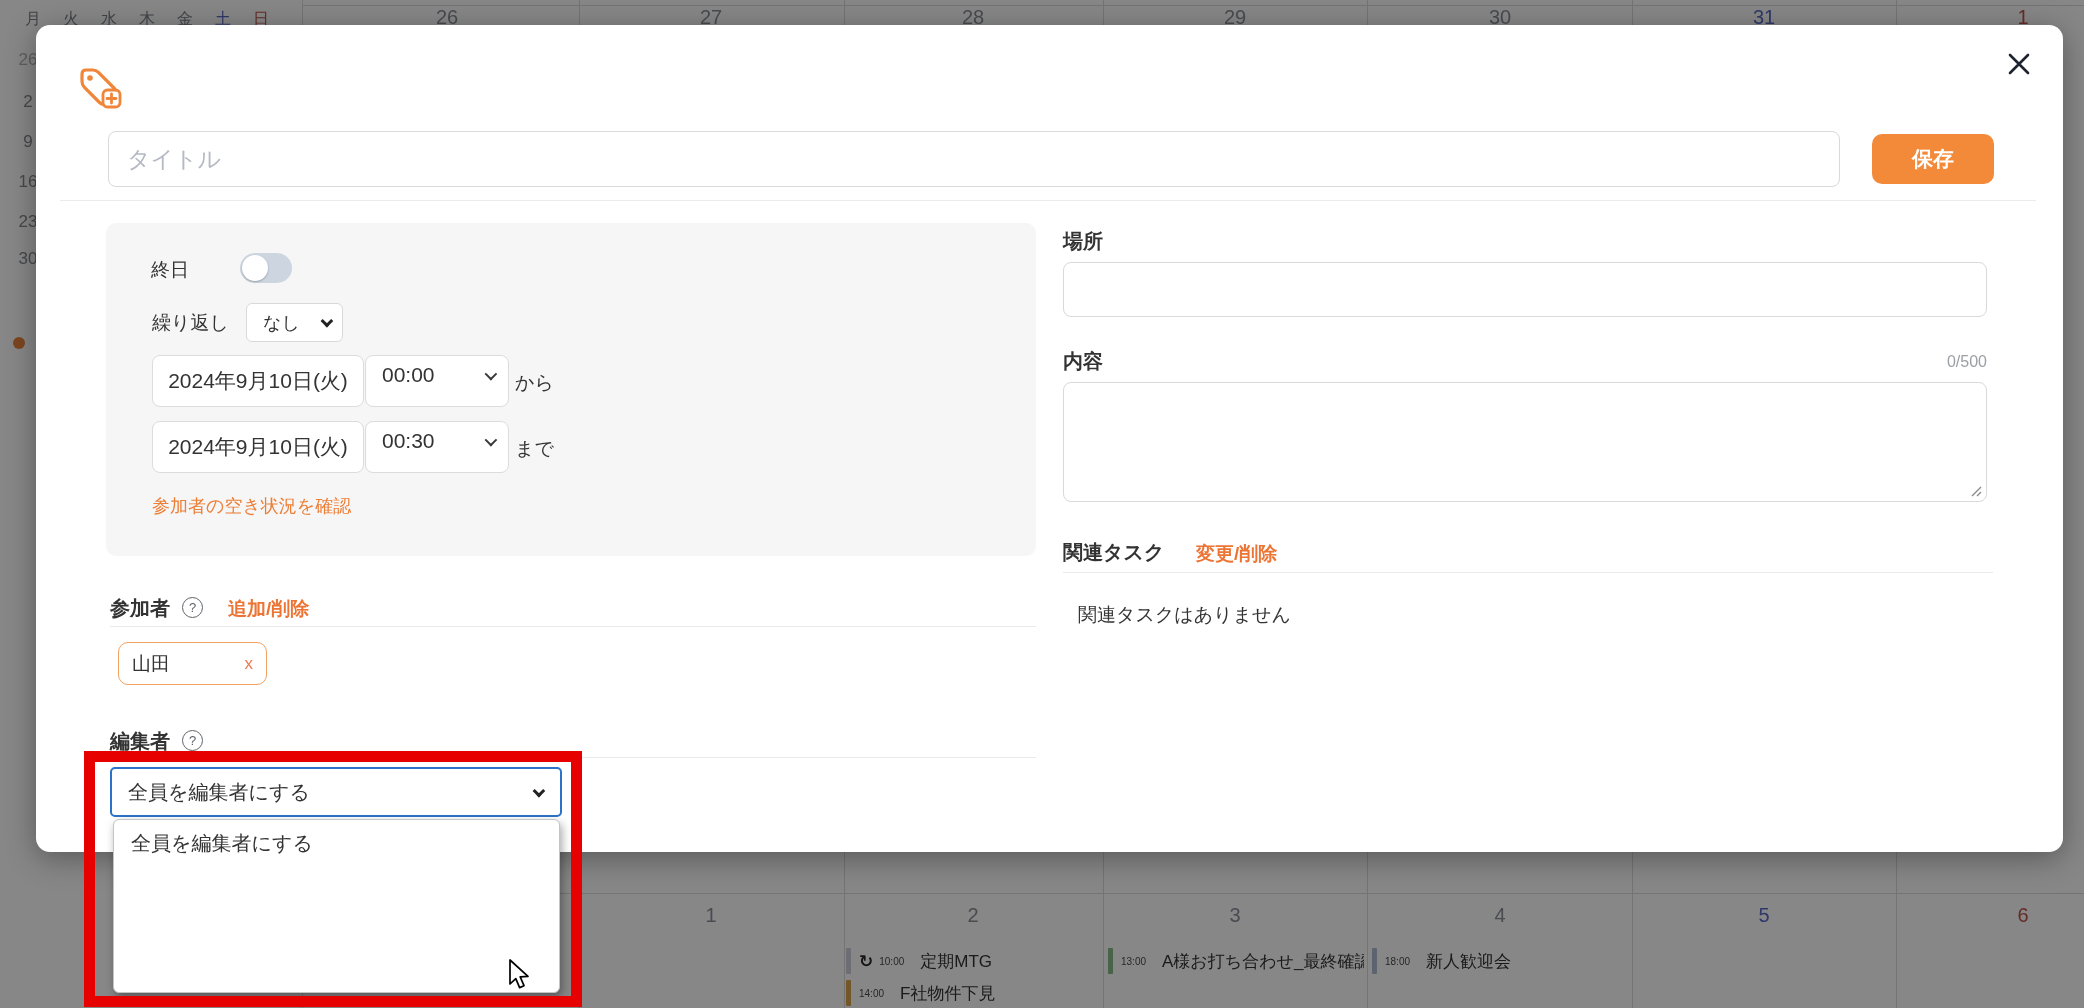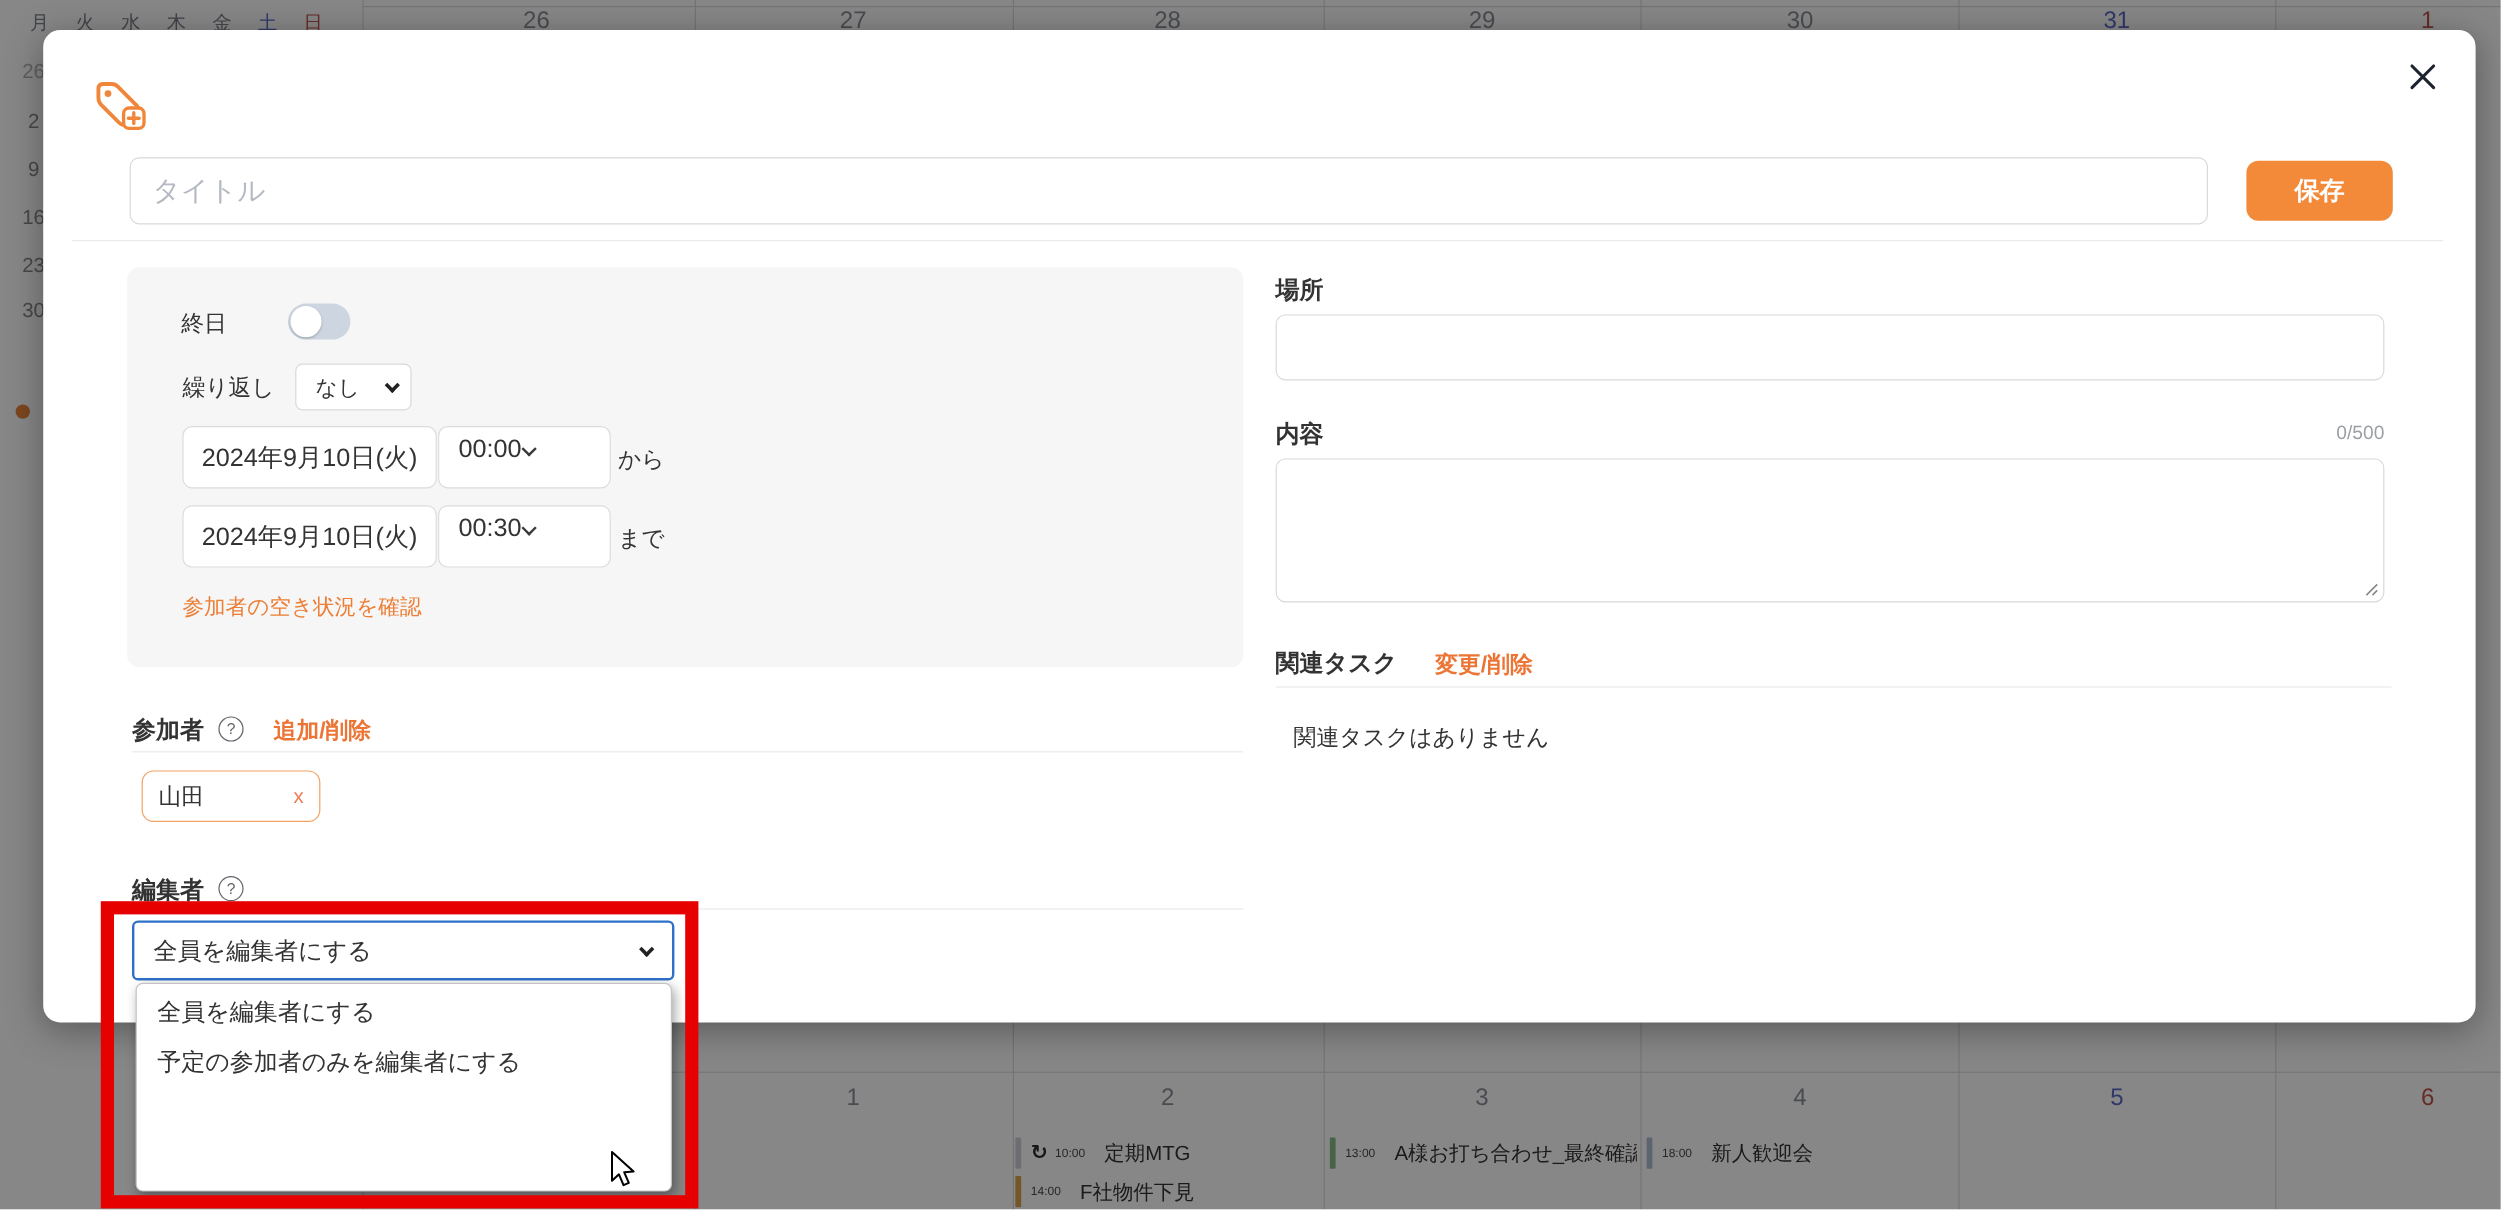--- a/index.html
+++ b/index.html
@@ -43,21 +43,21 @@
   .panel { left:70px; top:198px; width:930px; height:333px; background:#f6f6f7; border-radius:10px; }
   .lbl { font-size:19px; color:#333; }
   .lbl-b { font-size:20px; font-weight:bold; color:#333; }
   .toggle { width:52px; height:30px; border-radius:15px; background:#ccd5e0; }
   .toggle .knob { position:absolute; left:2px; top:2px; width:26px; height:26px; border-radius:50%; background:#fff;
                   box-shadow:0 1px 2px rgba(0,0,0,0.25); }
   .sel-sm { width:97px; height:39px; background:#fff; border:1px solid #d9d9d9; border-radius:6px;
             display:flex; align-items:center; justify-content:space-between; padding:0 12px 0 16px; font-size:18px; color:#333; }
   .box { background:#fff; border:1px solid #dcdcdc; border-radius:8px; display:flex; align-items:center; font-size:21px; color:#333; }
   .date-box { width:212px; height:52px; justify-content:center; }
-  .time-box { width:144px; height:52px; padding:0 14px 12px 16px; }
+  .time-box { width:144px; height:52px; justify-content:space-between; padding:0 14px 12px 16px; }
   .chev { width:9px; height:9px; border-right:2.4px solid #3a3a3a; border-bottom:2.4px solid #3a3a3a;
           transform:rotate(45deg) translateY(-2px); display:inline-block; }
   .chev.bold { border-width:3px; border-color:#222; }
   .o-link { color:#ec7e35; font-size:18px; cursor:pointer; }
   .o-link-b { color:#ec7535; font-size:19px; font-weight:bold; cursor:pointer; }
   .qmark { width:21px; height:21px; border:1.5px solid #5f6368; border-radius:50%; color:#5f6368;
            font-size:13px; display:flex; align-items:center; justify-content:center; }
   .chip { left:82px; top:617px; width:149px; height:43px; border:1.5px solid #f2a263; border-radius:10px;
           display:flex; align-items:center; justify-content:space-between; padding:0 13px; background:#fff; }
   .chip .chip-x { color:#ee7b4f; font-size:17px; cursor:pointer; }
@@ -234,21 +234,20 @@
   <span class="abs lbl" style="left:1042px; top:577px;">関連タスクはありません</span>
 </div>
 
 <div id="editor-select" class="abs">
   <span>全員を編集者にする</span>
   <span class="chev bold"></span>
 </div>
 
 <div id="editor-dropdown" class="abs">
   <div class="dd-option">全員を編集者にする</div>
-  <div class="dd-option">予定の参加者のみを編集者にする</div>
 </div>
 
 <div id="red-annotation" class="abs"></div>
 
 <div class="abs" style="left:505px; top:958px;">
   <svg width="26" height="34" viewBox="0 0 26 34">
     <path d="M5 2 L5 26 L10.8 20.6 L14.6 29.6 L19 27.7 L15.2 18.9 L23 18.3 Z" fill="#fff" stroke="#000" stroke-width="1.7" stroke-linejoin="round"></path>
   </svg>
 </div>
 

